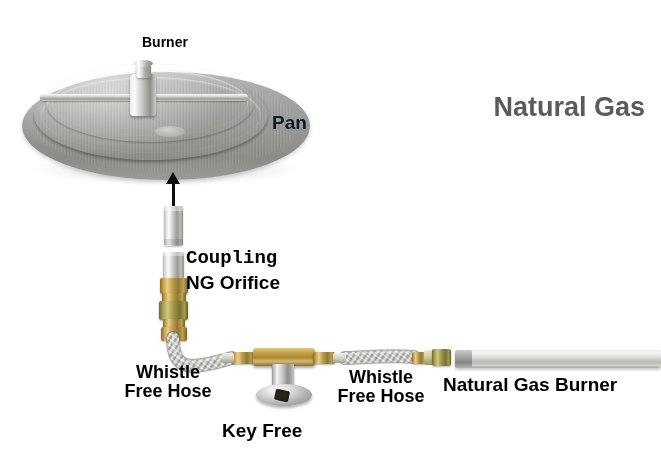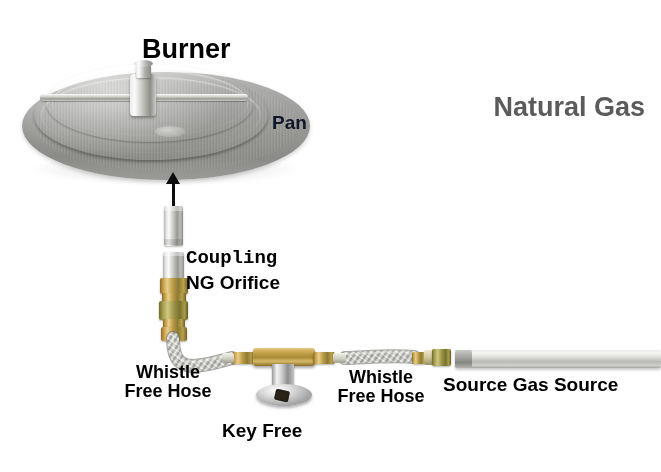--- a/index.html
+++ b/index.html
@@ -109,21 +109,21 @@
   #flare2{position:absolute;left:424px;top:350px;width:11px;height:15px;border-radius:2px;
       background:linear-gradient(180deg,#efe9c9,#cfc89a 50%,#9b9468);}
   #flare3{position:absolute;left:432px;top:349px;width:19px;height:17px;border-radius:2px;}
   #pipe{position:absolute;left:455px;top:350px;width:206px;height:18px;border-radius:2px;
       background:linear-gradient(180deg,#e9e9e7 0%,#f6f6f5 16%,#dadad7 42%,#b9b9b5 66%,#cfcfcb 86%,#a5a5a1 100%);
       box-shadow:0 2px 3px rgba(0,0,0,.22);}
   #pipe-collar{position:absolute;left:455px;top:350px;width:17px;height:18px;border-radius:2px;
       background:linear-gradient(180deg,#c9c9c5,#9e9e9a 45%,#868682 70%,#b2b2ae);}
 
   
-  #label-burner{left:142px;top:35px;font-size:27px;}
+  #label-burner{left:142px;top:35px;font-size:14px;}
   #label-pan{left:272px;top:113px;font-size:19px;color:#0f172a;}
   #label-nipple{left:188px;top:211px;font-size:19px;}
   #label-coupling{left:186px;top:249px;font-size:19px;font-family:Liberation Mono, monospace;}
   #label-orifice{left:186px;top:273px;font-size:19px;}
   #label-hose-left{left:113px;top:363px;font-size:18px;text-align:center;width:110px;}
   #label-hose-right{left:331px;top:368px;font-size:18px;text-align:center;width:100px;}
   #label-keyvalve{left:222px;top:421px;font-size:19px;}
   #label-source{left:443px;top:375px;font-size:19px;}
   #title{right:16px;top:28px;font-size:27px;}
 </style>
@@ -209,15 +209,15 @@
   <div id="valve-stem"></div>
   <div id="valve-flange"></div>
   <div id="valve-socket"></div>
   <div class="lbl" id="label-keyvalve">Key Free</div>
 
   <div class="brass" id="flare1"></div>
   <div id="flare2"></div>
   <div class="brassgreen" id="flare3"></div>
   <div id="pipe"></div>
   <div id="pipe-collar"></div>
-  <div class="lbl" id="label-source">Source Gas Source</div>
+  <div class="lbl" id="label-source">Natural Gas Burner</div>
 
 </div>
 
 </body></html>

